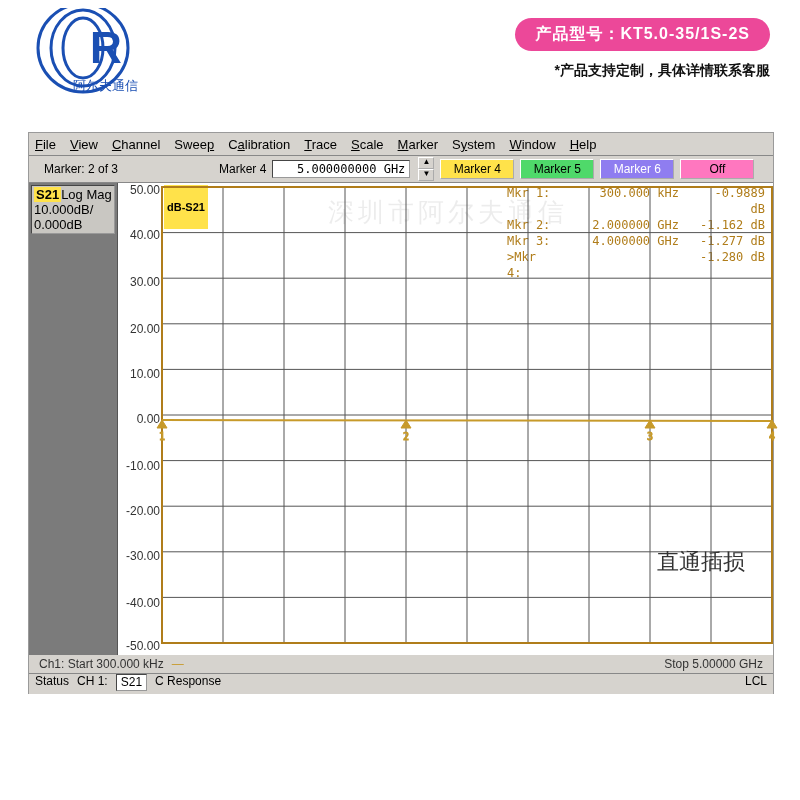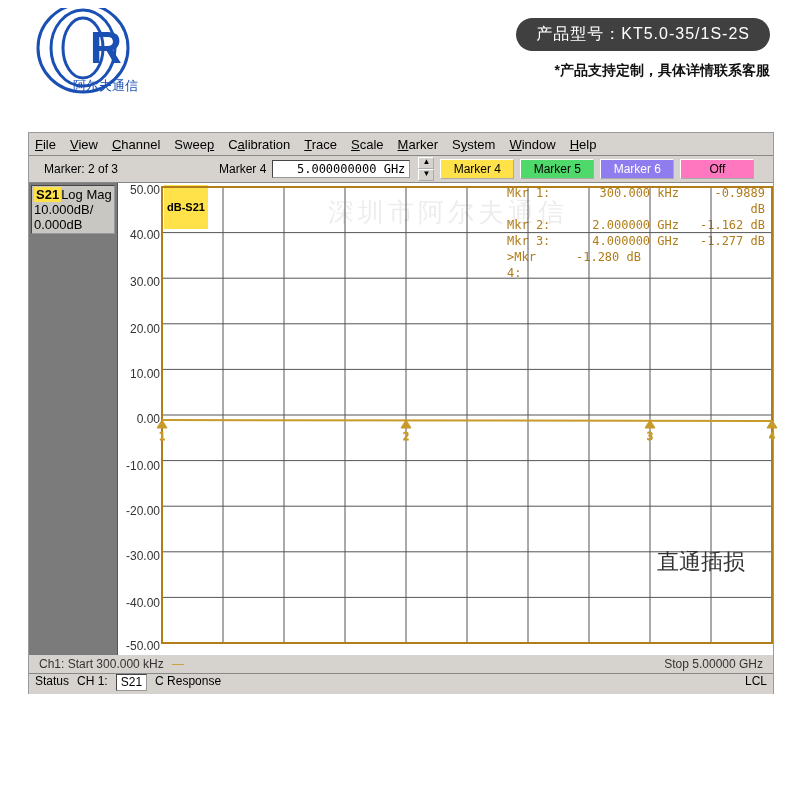--- a/index.html
+++ b/index.html
@@ -1,19 +1,19 @@
 <!DOCTYPE html>
 <html><head>
 <meta charset="utf-8">
 <style>
   html,body{margin:0;padding:0;width:800px;height:800px;background:#fff;font-family:Arial,"Microsoft YaHei",sans-serif;overflow:hidden}
   .header{position:relative;height:120px;padding:8px 28px 0 28px}
   .logo{position:absolute;left:28px;top:8px;width:150px;height:90px}
   .logo svg{width:150px;height:90px}
-  .model-pill{position:absolute;right:30px;top:18px;background:#404040;color:#fff;border-radius:18px;padding:6px 20px;font-size:16px;font-weight:normal;letter-spacing:1px}
+  .model-pill{position:absolute;right:30px;top:18px;background:#ec4899;color:#fff;border-radius:18px;padding:6px 20px;font-size:16px;font-weight:bold;letter-spacing:1px}
   .note{position:absolute;right:30px;top:62px;font-size:14px;color:#111;font-weight:bold}
   .vna-frame{position:absolute;left:28px;top:132px;width:744px;height:560px;border:1px solid #9a9a9a;background:#d6d3ce;box-shadow:inset 1px 1px 0 #fff,inset -1px -1px 0 #888}
   .menubar{height:22px;border-bottom:1px solid #888;font-size:13px;color:#000;display:flex;align-items:center;padding-left:6px;background:#d6d3ce}
   .menubar span{margin-right:14px;cursor:default}
   .menubar u{text-decoration:underline}
   .toolbar{height:26px;border-bottom:1px solid #888;display:flex;align-items:center;font-size:12px;background:#d6d3ce}
   .tb-left{width:175px;padding-left:15px}
   .tb-mid{display:flex;align-items:center;gap:6px}
   .tb-input{background:#fff;border:1px inset #999;padding:1px 4px;width:128px;text-align:right;font-family:monospace;font-size:12px}
   .tb-arrows{display:flex;flex-direction:column;margin-left:2px}
@@ -28,21 +28,21 @@
   svg.plot{position:absolute;left:0;top:0}
   .watermark{position:absolute;left:210px;top:12px;font-size:26px;color:#000;opacity:.07;letter-spacing:4px;font-weight:normal;pointer-events:none}
   .inset-label{position:absolute;right:28px;bottom:78px;font-size:22px;color:#333}
   .ch-line{height:18px;font-size:12px;color:#333;display:flex;align-items:center;padding:0 10px;background:#d6d3ce}
   .statusbar{height:20px;border-top:1px solid #888;background:#d6d3ce;display:flex;align-items:flex-start;font-size:12px;padding:0 6px;gap:8px}
   .stat-box{background:#fff;border:1px inset #999;padding:0 4px;height:15px;line-height:15px}
   .ylabels{position:absolute;left:2px;top:0;height:100%;width:42px;font-size:12px;color:#333}
   .ylabels div{position:absolute;right:2px;transform:translateY(-50%)}
   .db-s21{position:absolute;left:46px;top:2px;background:#ffe24a;font-size:11px;padding:16px 3px;font-weight:bold}
   .mkr-read{position:absolute;right:8px;top:2px;font-size:12px;font-family:monospace;color:#b07d1a;text-align:right;line-height:16px}
-  .mkr-read .row{display:flex;gap:14px;justify-content:flex-start}
+  .mkr-read .row{display:flex;gap:14px;justify-content:space-between}
   .mkr-read .c1{width:48px;text-align:left}
   .mkr-read .c2{width:110px;text-align:right}
   .mkr-read .c3{width:72px;text-align:right}
 </style>
 </head>
 <body>
 
 <div class="header">
   <div class="logo">
     <svg viewBox="0 0 150 90">

